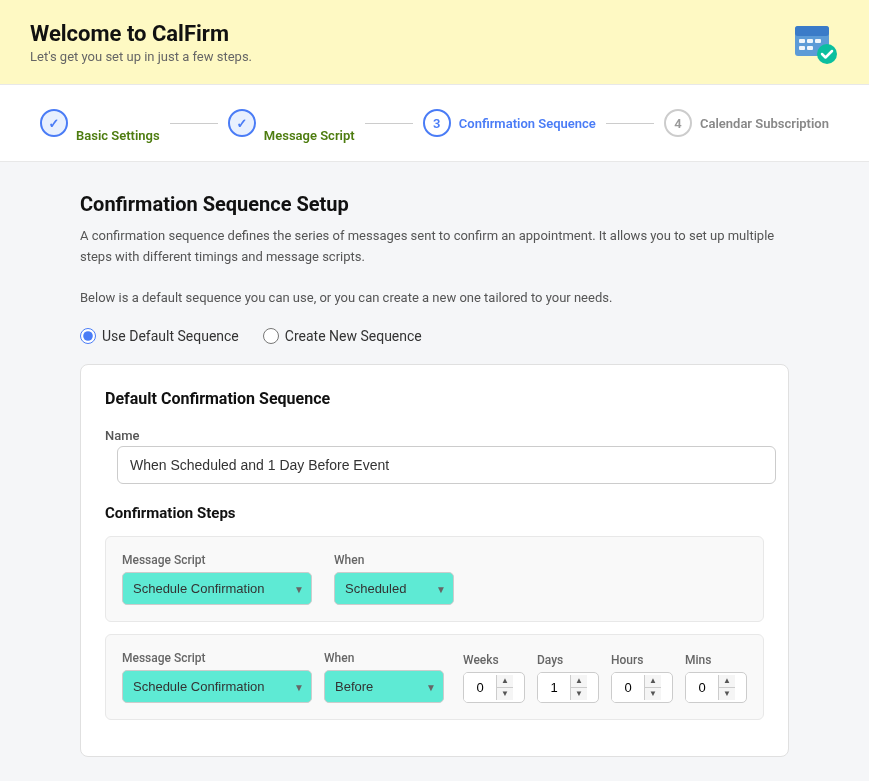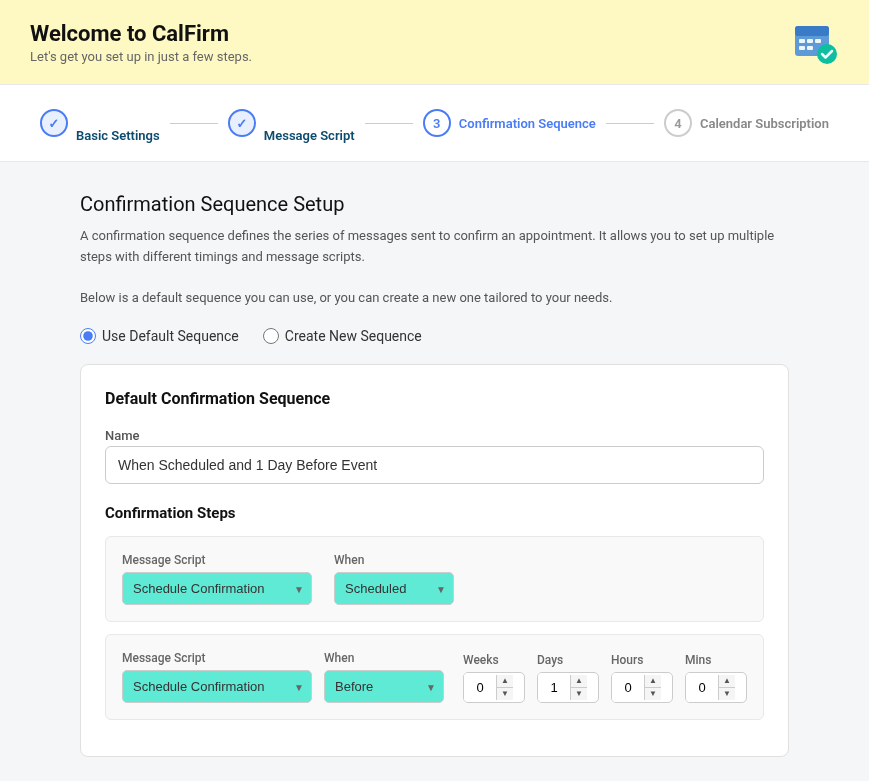--- a/index.html
+++ b/index.html
@@ -68,37 +68,37 @@
     }
     .step-circle.inactive {
       background: #fff;
       color: #999;
       border: 2px solid #ccc;
     }
     .step-label {
       font-size: 13px;
       font-weight: 600;
     }
-    .step-label.completed { color: #0c4a6e; margin-top: 25px; }
+    .step-label.completed { color: #4d7c0f; margin-top: 25px; }
     .step-label.active { color: #4a7cf6; }
     .step-label.inactive { color: #888; }
     .step-connector {
       flex: 1;
       height: 1px;
       background: #ccc;
       margin: 0 10px;
     }
 
     
     .main {
       padding: 30px 80px;
     }
     .page-title {
       font-size: 20px;
-      font-weight: 400;
+      font-weight: 700;
       color: #111;
       margin-bottom: 10px;
     }
     .page-description {
       font-size: 13px;
       color: #555;
       line-height: 1.6;
       margin-bottom: 20px;
     }
 
@@ -146,20 +146,21 @@
       font-weight: 500;
     }
     .form-input {
       width: 100%;
       border: 1px solid #ccc;
       border-radius: 6px;
       padding: 10px 12px;
       font-size: 14px;
       color: #333;
       outline: none;
+      margin-left: 12px;
     }
 
     
     .section-title {
       font-size: 15px;
       font-weight: 700;
       color: #111;
       margin: 20px 0 14px;
     }
 

